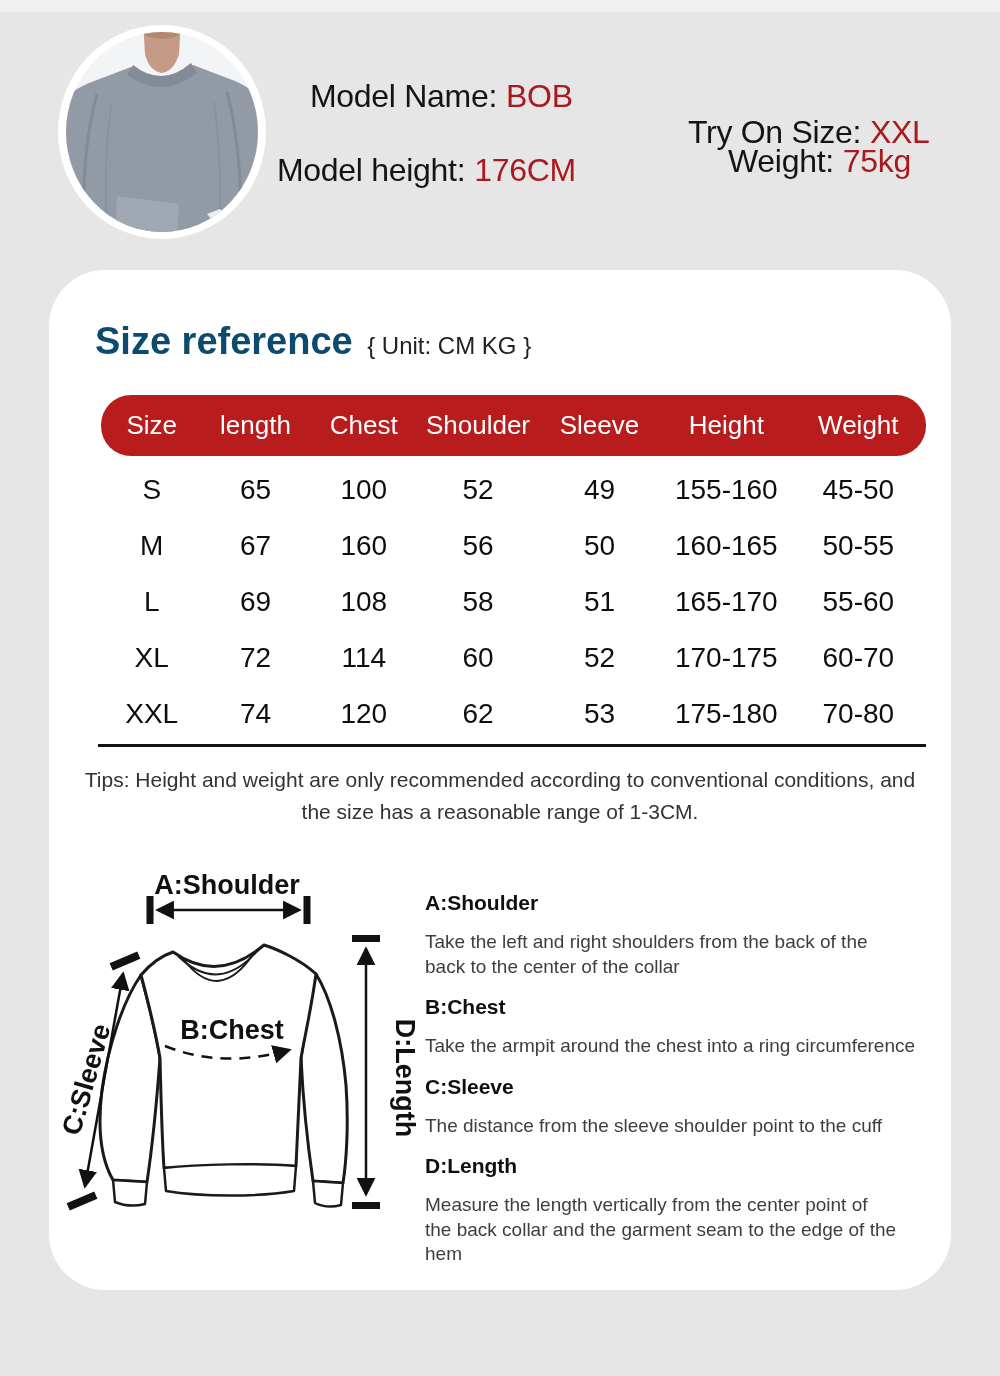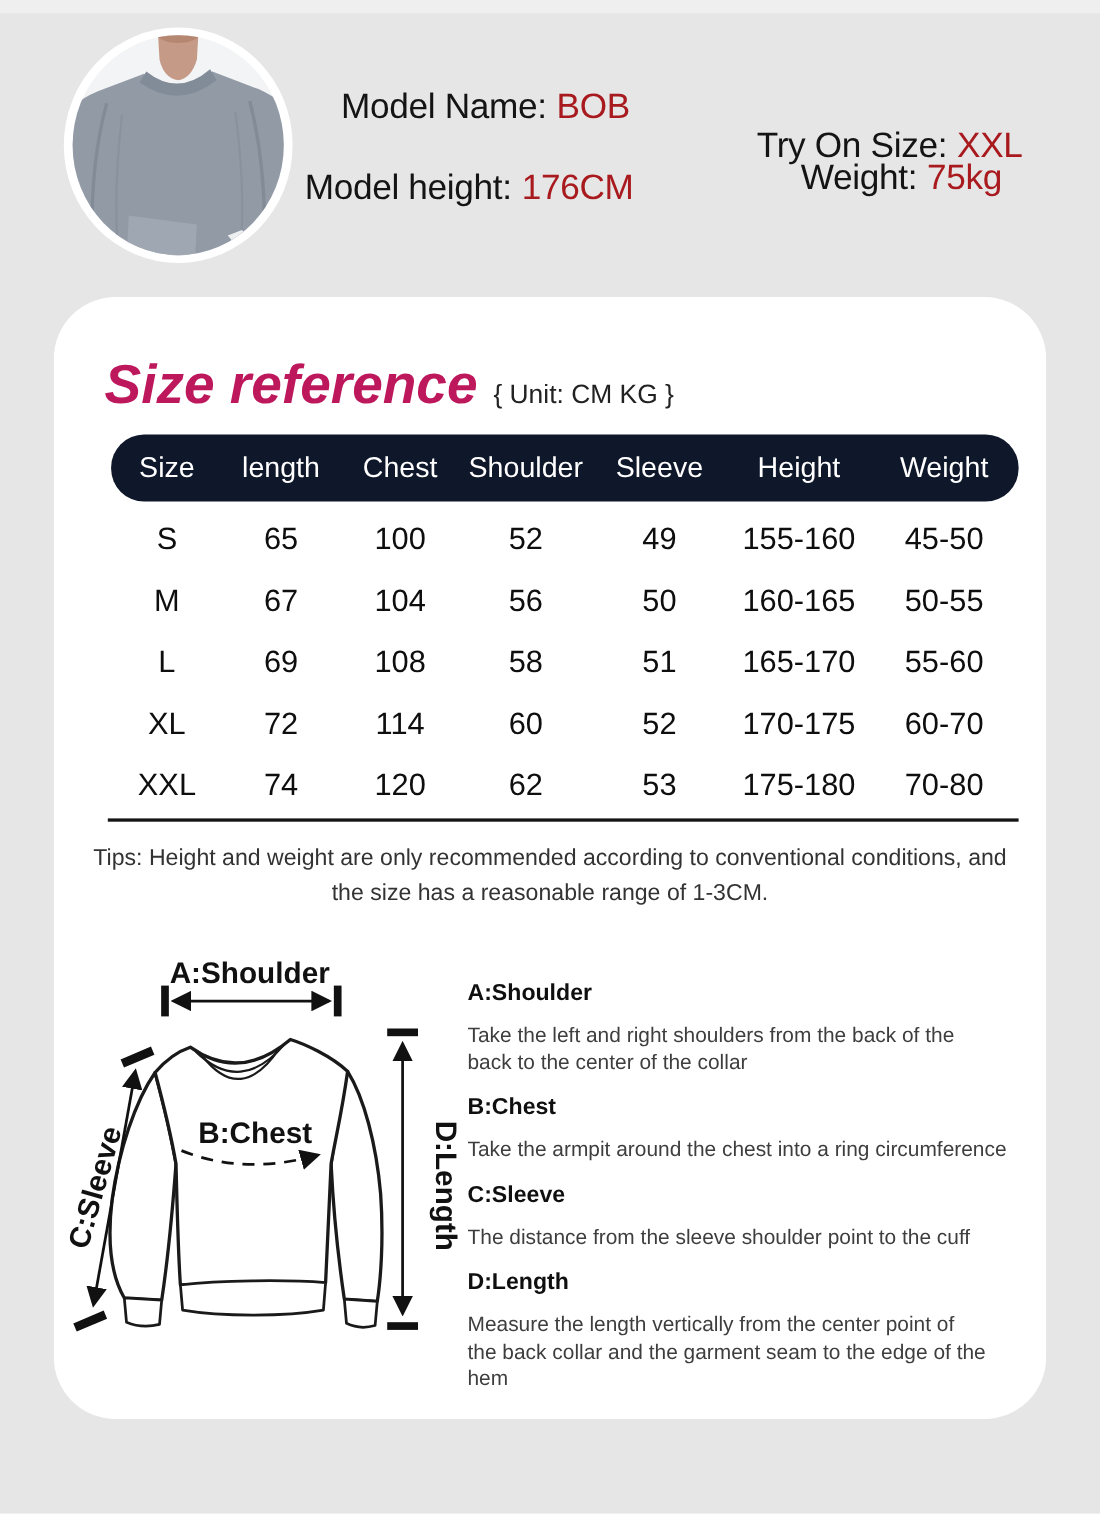--- a/index.html
+++ b/index.html
@@ -21,26 +21,26 @@
   .f2 { left:688px; top:78px;margin-top:36px; }
   .f3 { left:277px; top:152px; }
   .f4 { left:728px; top:143px; }
 
   
   .card {
     position:absolute; left:49px; top:270px; width:902px; height:1020px;
     background:#ffffff; border-radius:56px;
   }
   .card-title { position:absolute; left:46px; top:50px; white-space:nowrap; }
-  .card-title h1 { display:inline; font-size:50px; font-weight:bold; color:#be185d; letter-spacing:0;font-style:italic; }
+  .card-title h1 { display:inline; font-size:38px; font-weight:bold; color:#0c4a6e; letter-spacing:0; }
   .card-title .unit { display:inline; font-size:24px; color:#222; margin-left:10px; font-weight:normal; }
 
   .thead {
     position:absolute; left:52px; top:125px; width:825px; height:61px;
-    background:#0f172a; border-radius:30px;
+    background:#b91c1c; border-radius:30px;
     display:grid; grid-template-columns:12.3% 12.85% 13.4% 14.3% 15.15% 15.6% 16.4%;
     align-items:center;
   }
   .thead .hcell { color:#fff; font-size:26px; text-align:center; }
   .tbody { position:absolute; left:52px; top:192px; width:825px; }
   .trow {
     height:56px;
     display:grid; grid-template-columns:12.3% 12.85% 13.4% 14.3% 15.15% 15.6% 16.4%;
     align-items:center;
   }
@@ -125,21 +125,21 @@
         <div class="cell">65</div>
         <div class="cell">100</div>
         <div class="cell">52</div>
         <div class="cell">49</div>
         <div class="cell">155-160</div>
         <div class="cell">45-50</div>
       </div>
       <div class="trow">
         <div class="cell">M</div>
         <div class="cell">67</div>
-        <div class="cell">104</div>
+        <div class="cell">160</div>
         <div class="cell">56</div>
         <div class="cell">50</div>
         <div class="cell">160-165</div>
         <div class="cell">50-55</div>
       </div>
       <div class="trow">
         <div class="cell">L</div>
         <div class="cell">69</div>
         <div class="cell">108</div>
         <div class="cell">58</div>

